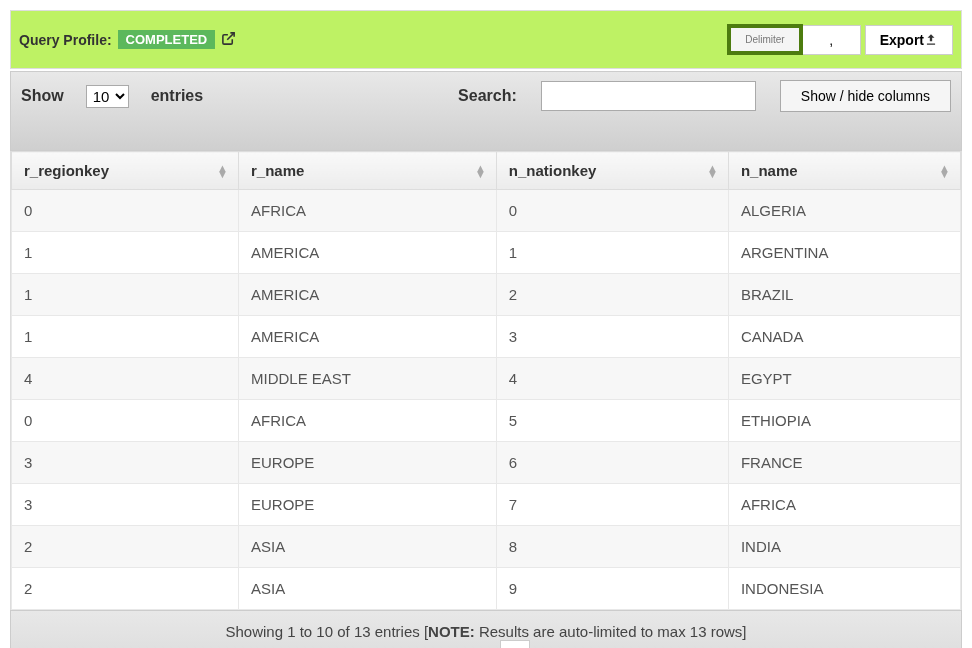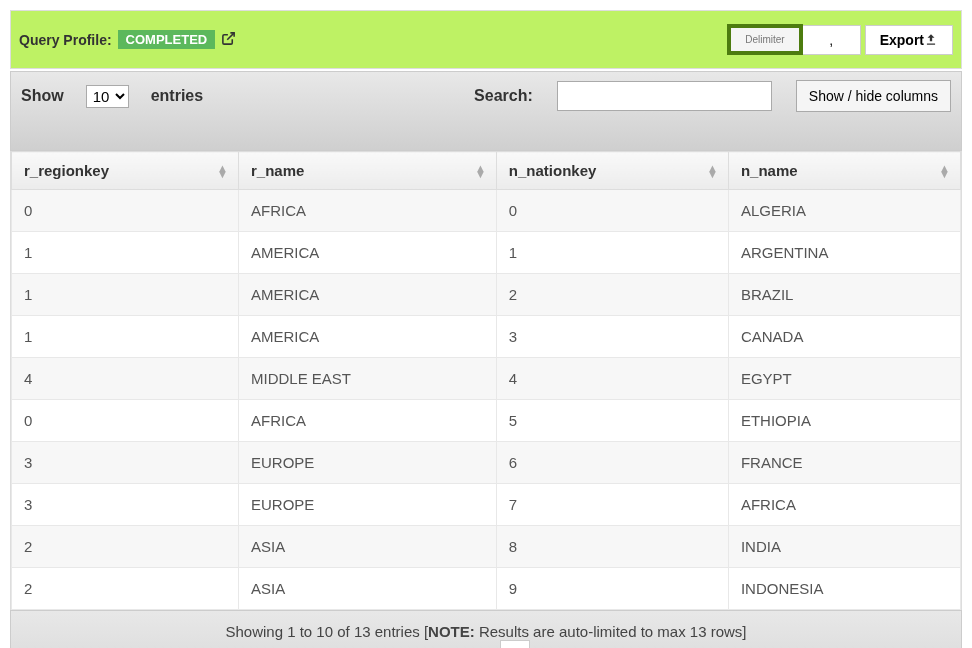--- a/index.html
+++ b/index.html
@@ -65,21 +65,21 @@
     .controls-top {
       display: flex;
       justify-content: space-between;
       align-items: center;
     }
     .show-entries { font-size: 16px; font-weight: bold; display: flex; align-items: center; gap: 22px; }
     .entries-select { font-size: 15px; padding: 1px 2px; border: 1px solid #aaa; background: #fff; }
     
     .search-group { display: flex; align-items: center; gap: 24px; font-size: 16px; font-weight: bold; }
     .search-input { width: 215px; height: 30px; border: 1px solid #aaa; padding: 4px; font-size: 14px; }
-    .showhide-btn { padding: 7px 12px; background: #f5f5f5; border: 1px solid #aaa; font-size: 14px; cursor: pointer; }
+    .showhide-btn { padding: 7px 20px; background: #f5f5f5; border: 1px solid #aaa; font-size: 14px; cursor: pointer; }
     
     .table-wrap { border-left: 1px solid #ddd; border-right: 1px solid #ddd; }
     table { width: 100%; border-collapse: collapse; }
     thead th {
       background: linear-gradient(#f9f9f9, #ececec);
       border: 1px solid #ddd;
       padding: 10px 12px;
       text-align: left;
       font-weight: bold;
       font-size: 15px;

